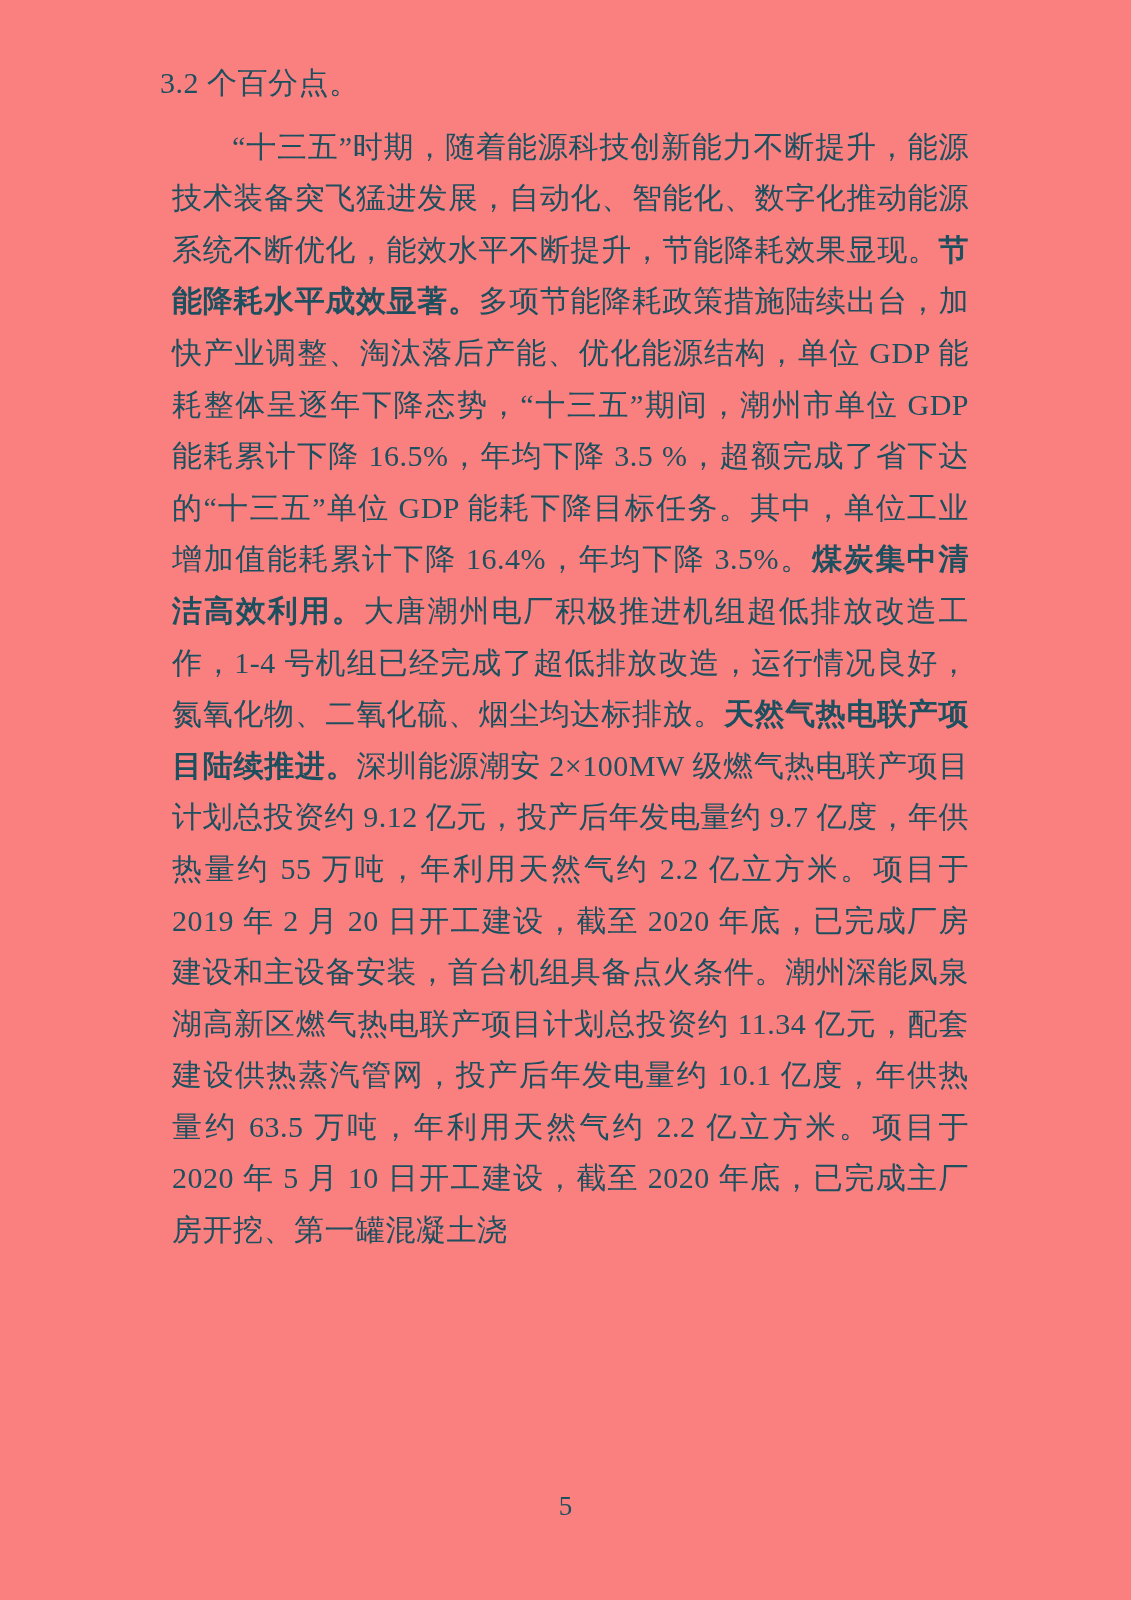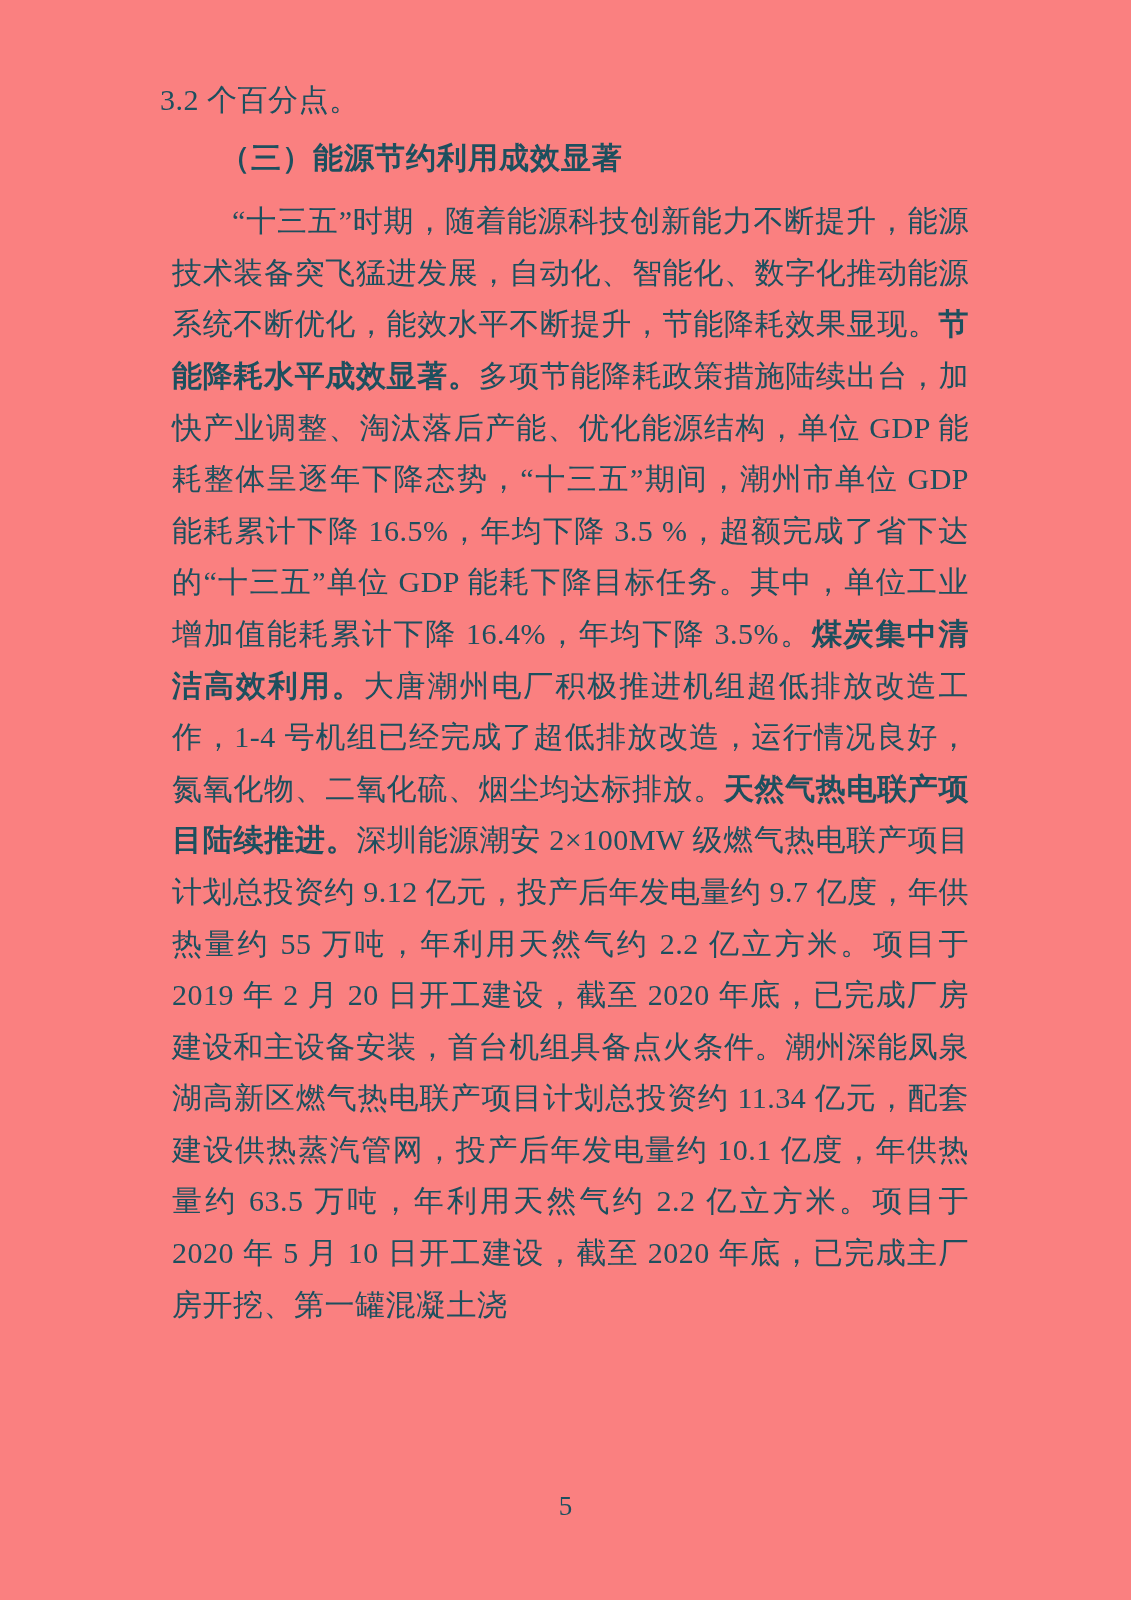--- a/index.html
+++ b/index.html
@@ -12,21 +12,21 @@
     background: #fa8080;
     font-family: "Liberation Serif", "DejaVu Serif", serif;
     color: #1d4f5e;
     overflow: hidden;
   }
   .page {
     position: relative;
     width: 1131px;
     height: 1600px;
     box-sizing: border-box;
-    padding: 74px 150px 40px 160px;
+    padding: 57px 150px 40px 160px;
   }
   .doc-body {
     font-size: 30px;
     line-height: 1.72;
     letter-spacing: 0.5px;
     text-align: justify;
     text-justify: inter-ideograph;
   }
   .line-first {
     margin: 0 0 6px 0;
@@ -60,21 +60,20 @@
     font-family: "Liberation Serif", "DejaVu Serif", serif;
   }
 </style>
 </head>
 <body>
 
 <div class="page">
 
   <p class="line-first">3.2 个百分点。</p>
 
-  <p class="heading">（三）能源节约利用成效显著</p>
 
   <div class="doc-body">
     <p class="para"><span>“十三五”时期，随着能源科技创新能力不断提升，能源技术装备突飞猛进发展，自动化、智能化、数字化推动能源系统不断优化，能效水平不断提升，节能降耗效果显现。</span><b>节能降耗水平成效显著。</b><span>多项节能降耗政策措施陆续出台，加快产业调整、淘汰落后产能、优化能源结构，单位 GDP 能耗整体呈逐年下降态势，“十三五”期间，潮州市单位 GDP 能耗累计下降 16.5%，年均下降 3.5 %，超额完成了省下达的“十三五”单位 GDP 能耗下降目标任务。其中，单位工业增加值能耗累计下降 16.4%，年均下降 3.5%。</span><b>煤炭集中清洁高效利用。</b><span>大唐潮州电厂积极推进机组超低排放改造工作，1-4 号机组已经完成了超低排放改造，运行情况良好，氮氧化物、二氧化硫、烟尘均达标排放。</span><b>天然气热电联产项目陆续推进。</b><span>深圳能源潮安 2×100MW 级燃气热电联产项目计划总投资约 9.12 亿元，投产后年发电量约 9.7 亿度，年供热量约 55 万吨，年利用天然气约 2.2 亿立方米。项目于 2019 年 2 月 20 日开工建设，截至 2020 年底，已完成厂房建设和主设备安装，首台机组具备点火条件。潮州深能凤泉湖高新区燃气热电联产项目计划总投资约 11.34 亿元，配套建设供热蒸汽管网，投产后年发电量约 10.1 亿度，年供热量约 63.5 万吨，年利用天然气约 2.2 亿立方米。项目于 2020 年 5 月 10 日开工建设，截至 2020 年底，已完成主厂房开挖、第一罐混凝土浇</span></p>
   </div>
 
   <div class="page-number">5</div>
 
 </div>
 
 </body></html>

